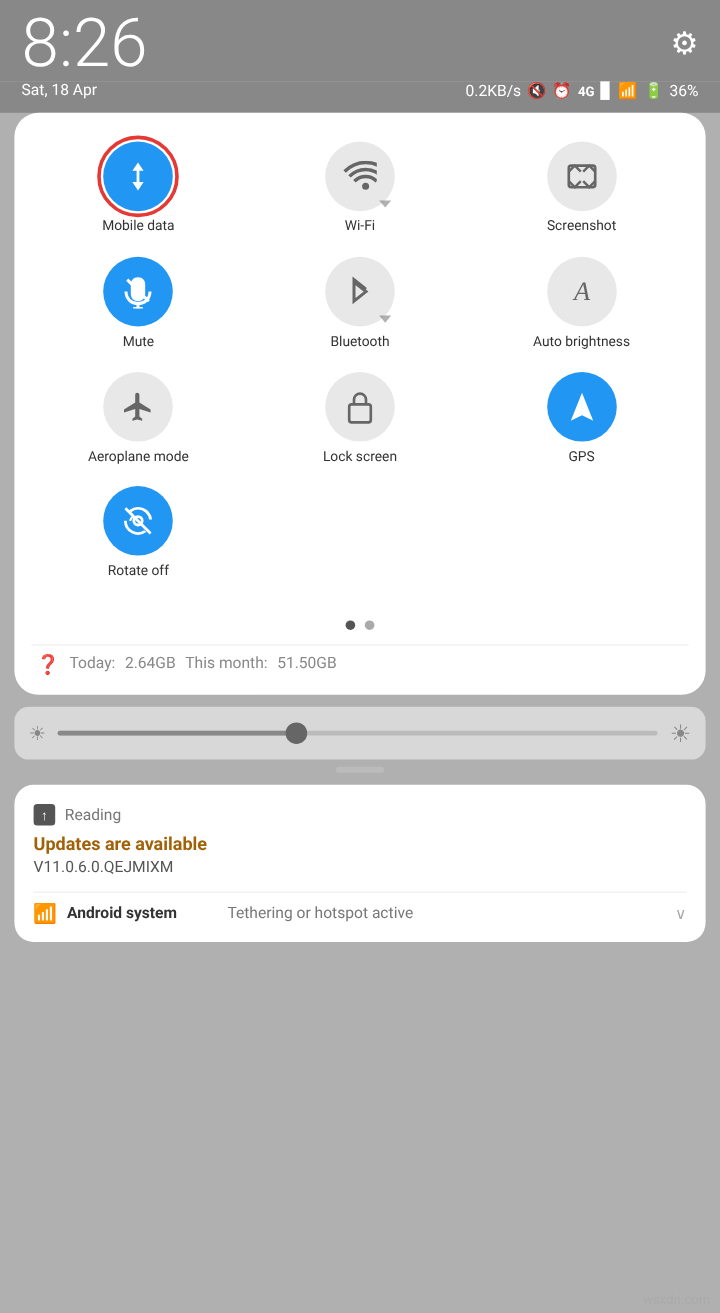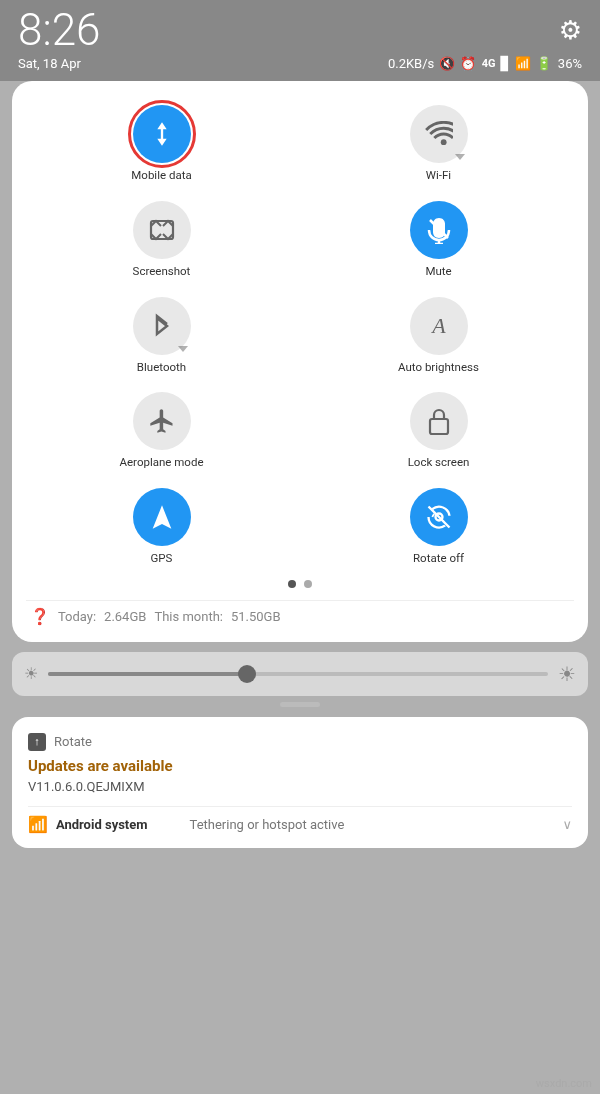--- a/index.html
+++ b/index.html
@@ -15,21 +15,21 @@
     
     .status-bar {
       background: #888;
       padding: 8px 18px 4px;
       display: flex;
       align-items: flex-end;
       justify-content: space-between;
     }
     .time {
       color: white;
-      font-size: 44px;
+      font-size: 56px;
       font-weight: 300;
       line-height: 1;
     }
     .gear-icon {
       color: white;
       font-size: 26px;
       align-self: center;
     }
     .status-bar-second-row {
       background: #888;
@@ -51,23 +51,23 @@
     .qs-panel {
       margin: 0 12px;
       background: white;
       border-radius: 20px;
       padding: 18px 14px 14px;
     }
 
     
     .tile-grid {
       display: grid;
-      grid-template-columns: repeat(2, 1fr);
+      grid-template-columns: repeat(3, 1fr);
       gap: 6px;
-      margin-bottom: 8px;
+      margin-bottom: 28px;
     }
 
     .tile {
       display: flex;
       flex-direction: column;
       align-items: center;
       gap: 6px;
       cursor: pointer;
       padding: 6px 2px;
     }
@@ -414,21 +414,21 @@
     <div class="brightness-thumb"></div>
   </div>
   <span class="sun-bright">☀</span>
 </div>
 
 <div class="scroll-handle"></div>
 
 <div class="notif-card">
   <div class="notif-header">
     <div class="notif-app-icon">↑</div>
-    <span>Rotate</span>
+    <span>Reading</span>
   </div>
   <div class="notif-title">Updates are available</div>
   <div class="notif-body">V11.0.6.0.QEJMIXM</div>
   <div class="notif-divider"></div>
   <div class="notif-footer">
     <span class="notif-footer-icon">📶</span>
     <span class="notif-footer-app">Android system</span>
     <span class="notif-footer-desc">Tethering or hotspot active</span>
     <span class="notif-chevron">∨</span>
   </div>

